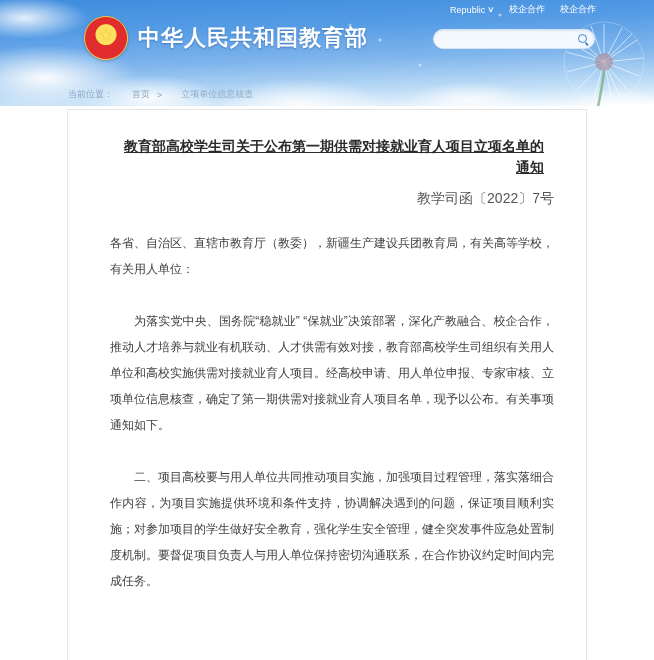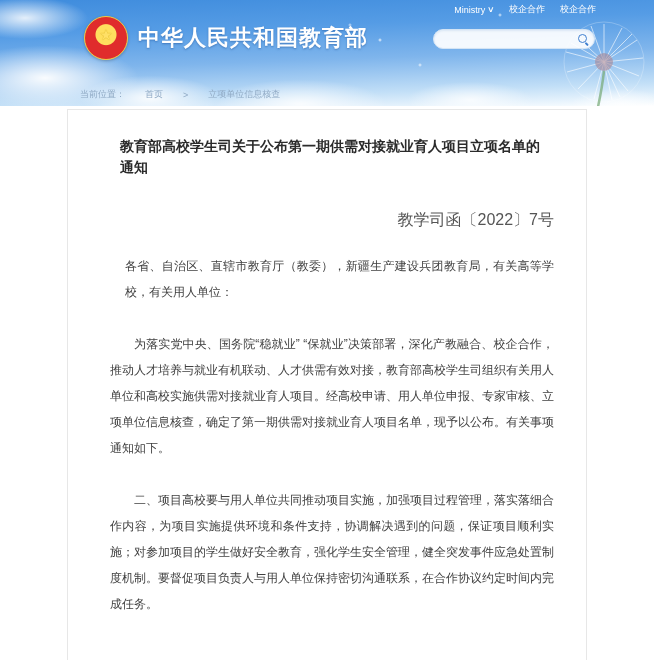--- a/index.html
+++ b/index.html
@@ -68,39 +68,40 @@
   .mag::before{
     content:"";position:absolute;left:1px;top:1px;width:7px;height:7px;border-radius:50%;
     border:1.6px solid #3f7fd0;
   }
   .mag::after{
     content:"";position:absolute;left:9px;top:9px;width:4px;height:1.8px;background:#3f7fd0;
     border-radius:1px;transform:rotate(45deg);transform-origin:0 0;
   }
   
   .breadcrumb{
-    position:absolute;left:80px;bottom:5px;z-index:3;
-    font-size:9px;color:#8fa9c4;display:flex;align-items:center;gap:20px;
+    position:absolute;left:68px;bottom:5px;z-index:3;
+    font-size:9px;color:#8fa9c4;display:flex;align-items:center;gap:7px;
   }
-  .breadcrumb a{color:#8fa9c4;text-decoration:none;cursor:pointer;}
+  .breadcrumb a{color:#8fa9c4;text-decoration:none;cursor:pointer;margin-left:12px;}
   
   .panel-wrap{position:relative;background:#ffffff;height:554px;}
   .panel{
     position:relative;margin:3px auto 0;width:520px;box-sizing:border-box;
     background:#ffffff;border:1px solid #e7e7e7;border-bottom:none;
     min-height:560px;
     padding:26px 32px 30px 42px;
   }
   .doc-title{
-    text-align:left;font-size:14px;font-weight:bold;color:#2b2b2b;line-height:1.5;
+    text-align:right;font-size:14px;font-weight:bold;color:#2b2b2b;line-height:1.5;
     margin:0 10px;
+    text-decoration:underline;
   }
-  .doc-number{text-align:right;font-size:16px;color:#555;margin-top:32px;}
+  .doc-number{text-align:right;font-size:14px;color:#555;margin-top:12px;}
   .doc-body{margin-top:22px;font-size:12px;color:#3f3f3f;line-height:26px;text-align:justify;}
-  .doc-body .salutation{margin:0 0 0 15px;}
+  .doc-body .salutation{margin:0 0 0 0;}
   .doc-body p{margin:8px 0 0 0;text-indent:2em;margin-top:26px;}
 </style>
 </head>
 <body>
 
 <div class="header">
   <div class="clouds"></div>
 
   <svg class="dandelion" width="130" height="120" viewBox="0 0 130 120">
     <g stroke="rgba(255,255,255,0.85)" stroke-width="0.8" fill="none">
@@ -123,21 +124,21 @@
           <line x1="0" y1="0" x2="16" y2="35"></line>
         <circle r="40" stroke="rgba(255,255,255,0.35)"></circle>
         <circle r="9" fill="rgba(170,120,130,0.55)" stroke="none"></circle>
       </g>
       <path d="M72,57 C70,75 66,95 60,118" stroke="rgba(120,170,120,0.8)" stroke-width="2.5"></path>
     </g>
   </svg>
 
   <div class="toplinks">
     <a>
-      <span>Ministry</span>
+      <span>Republic</span>
       <span class="caret">∨</span>
     </a>
     <a>校企合作</a>
     <a>校企合作</a>
   </div>
 
   <div class="logo">
     <div class="emblem">
       <span class="star">★</span>
     </div>

